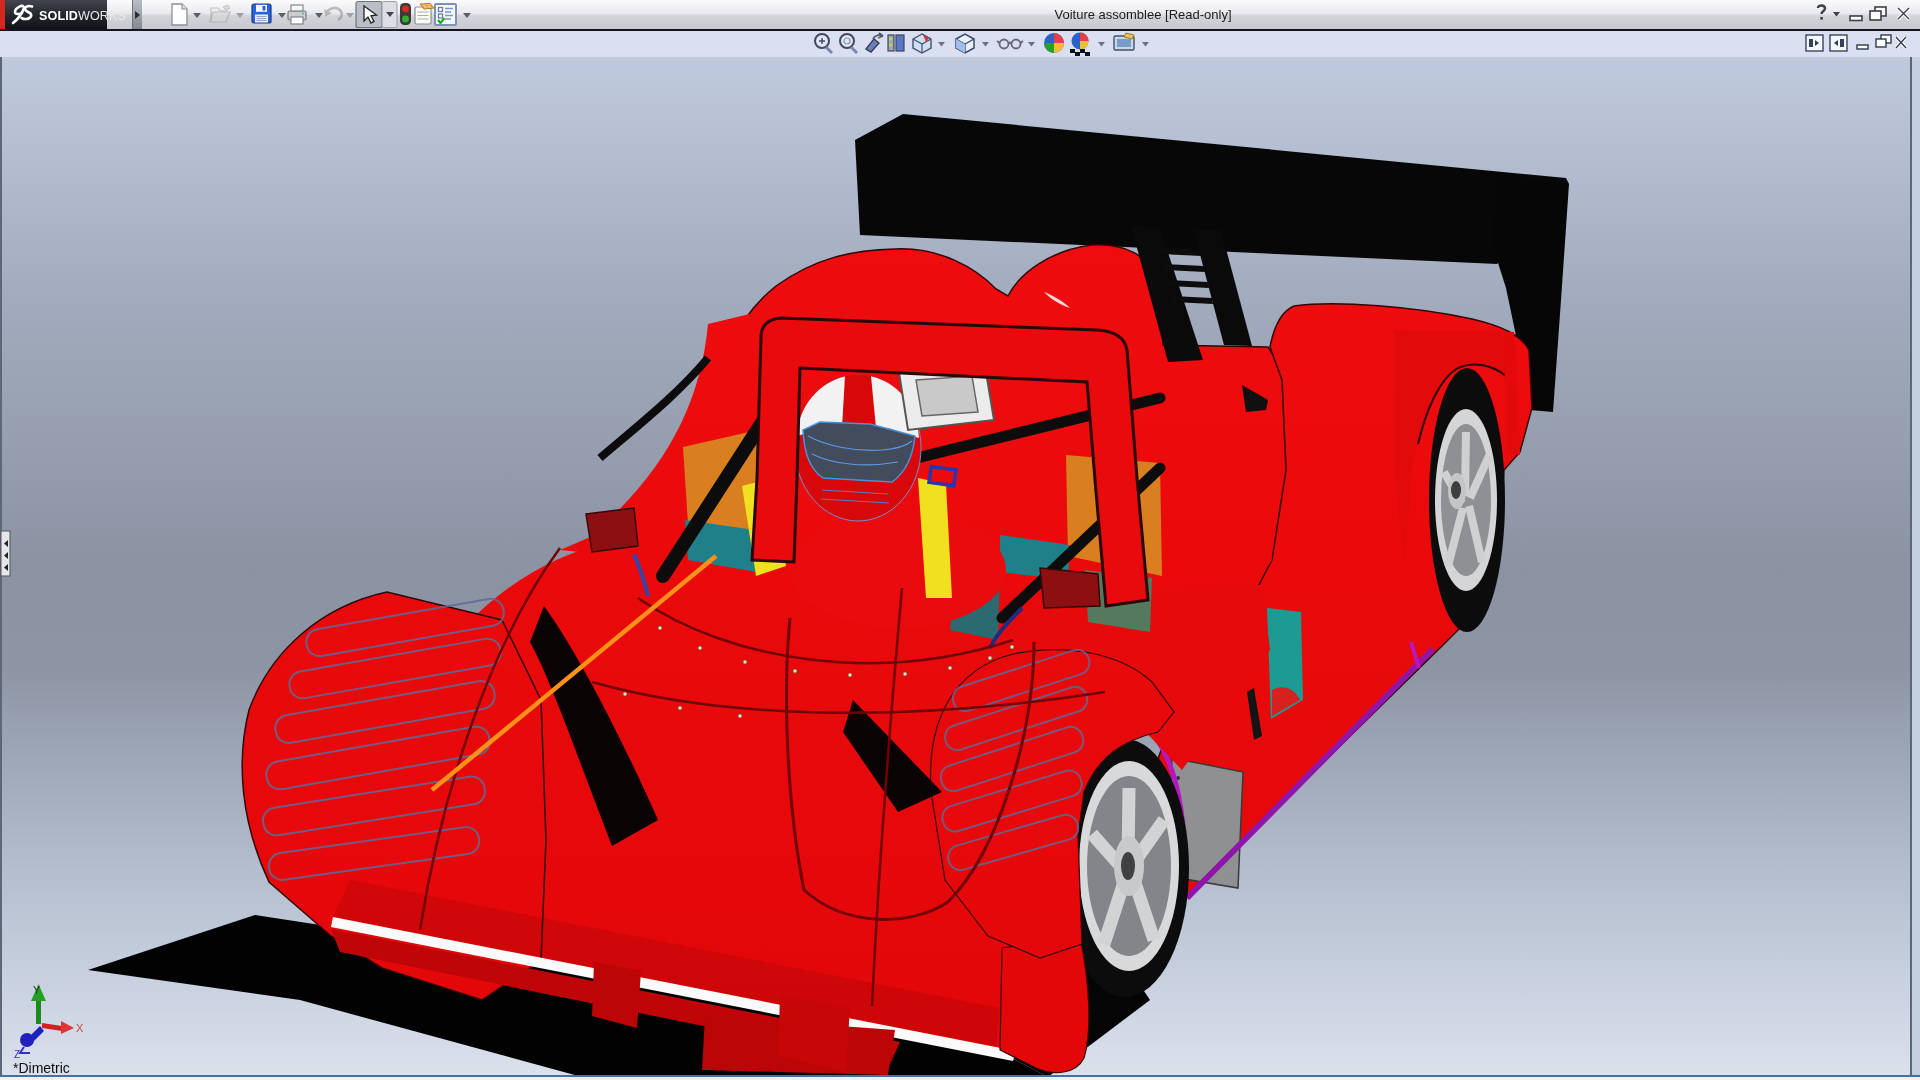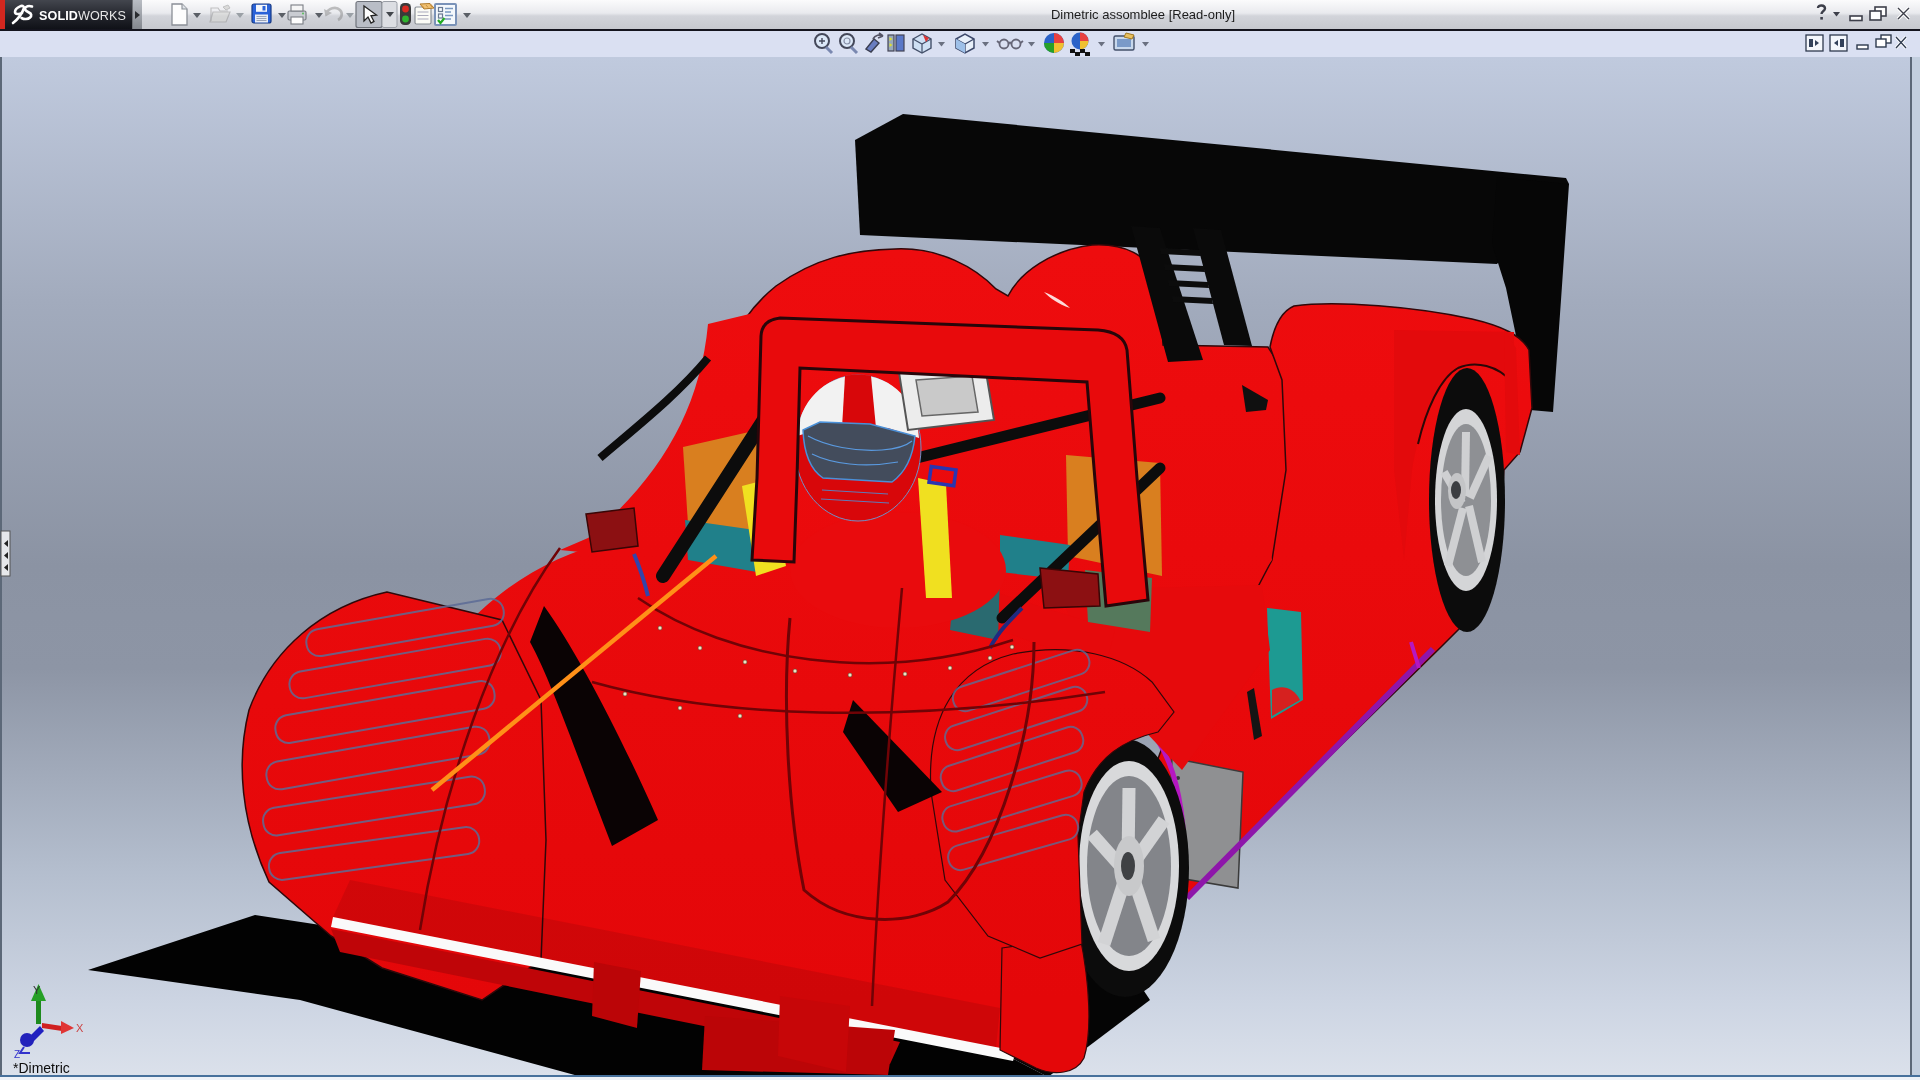--- a/index.html
+++ b/index.html
@@ -4,21 +4,21 @@
 <style>
   html,body{margin:0;padding:0;width:1920px;height:1080px;overflow:hidden;background:#fff;}
   *{box-sizing:border-box;font-family:"Liberation Sans",sans-serif;}
   #root{position:relative;width:1920px;height:1080px;}
   #scene{position:absolute;left:0;top:0;width:1920px;height:1080px;}
   
   #titlebar{position:absolute;left:0;top:0;width:1920px;height:29px;
     background:linear-gradient(#fbfbfc,#e9eaee 45%,#d2d4da 55%,#c7c9cf);z-index:20;}
   #tb-darkline{position:absolute;left:0;top:29px;width:1920px;height:2px;background:#14141e;z-index:21;}
   #redstrip{position:absolute;left:0;top:0;width:5px;height:29px;background:#d3271f;}
-  #logo{position:absolute;left:5px;top:0;width:127px;height:29px;
+  #logo{position:absolute;left:5px;top:0;width:102px;height:29px;
     background:linear-gradient(#43464e,#23252c 55%,#101218);color:#fff;}
   #logo svg{position:absolute;left:0;top:0;}
   #expandbtn{position:absolute;left:132px;top:0;width:10px;height:29px;
     background:linear-gradient(#b9bdc4,#84888f);border-left:1px solid #6f7278;}
   #expandbtn:before{content:"";position:absolute;left:2px;top:11px;
     border-left:5px solid #2a2c30;border-top:4px solid transparent;border-bottom:4px solid transparent;}
   #wintitle{position:absolute;top:7px;left:1020px;width:246px;text-align:center;
     font-size:13px;color:#1c1c1c;}
   .tbicons{position:absolute;top:0;height:29px;}
   
@@ -362,21 +362,21 @@
 
       <g transform="translate(2,4)">
         <rect x="0" y="0" width="21" height="21" rx="1" fill="#f4f8fc" stroke="#7a92b8" stroke-width="2"></rect>
         <rect x="3.5" y="3.5" width="4" height="4" fill="none" stroke="#6a7a92" stroke-width="1.2"></rect>
         <rect x="3.5" y="10" width="4" height="4" fill="none" stroke="#6a7a92" stroke-width="1.2"></rect>
         <path d="M 10,4.5 h 8 M 10,8 h 6 M 10,11.5 h 8 M 10,15 h 6" stroke="#7a98c0" stroke-width="1.4"></path>
         <path d="M 3,16 l 2.5,3 l 4,-5" stroke="#22aa22" stroke-width="2.2" fill="none"></path>
       </g>
       <path d="M 30,13 l 8,0 l -4,5 z" fill="#5a5f66"></path>
     </svg>
-    <div id="wintitle">Dimetric assomblee [Read-only]</div>
+    <div id="wintitle">Voiture assomblee [Read-only]</div>
 
     <svg class="tbicons" style="left:1810px;" width="110" height="29" viewBox="0 0 110 29">
       <g stroke="#3d3f4a" stroke-width="1.6" fill="none">
         <path d="M 8,8 C 8,4.5 15,4.5 15,8.5 C 15,11 11.5,11 11.5,14" stroke-width="2.4"></path>
         <rect x="10.3" y="17" width="2.6" height="2.6" fill="#3d3f4a" stroke="none"></rect>
         <path d="M 23,12 l 7,0 l -3.5,4.5 z" fill="#3d3f4a" stroke="none"></path>
         <rect x="40" y="16" width="12" height="4.5" fill="#fff"></rect>
         <g>
           <rect x="65" y="7" width="11" height="9" fill="#fff"></rect>
           <rect x="60" y="11" width="11" height="9" fill="#fff"></rect>

